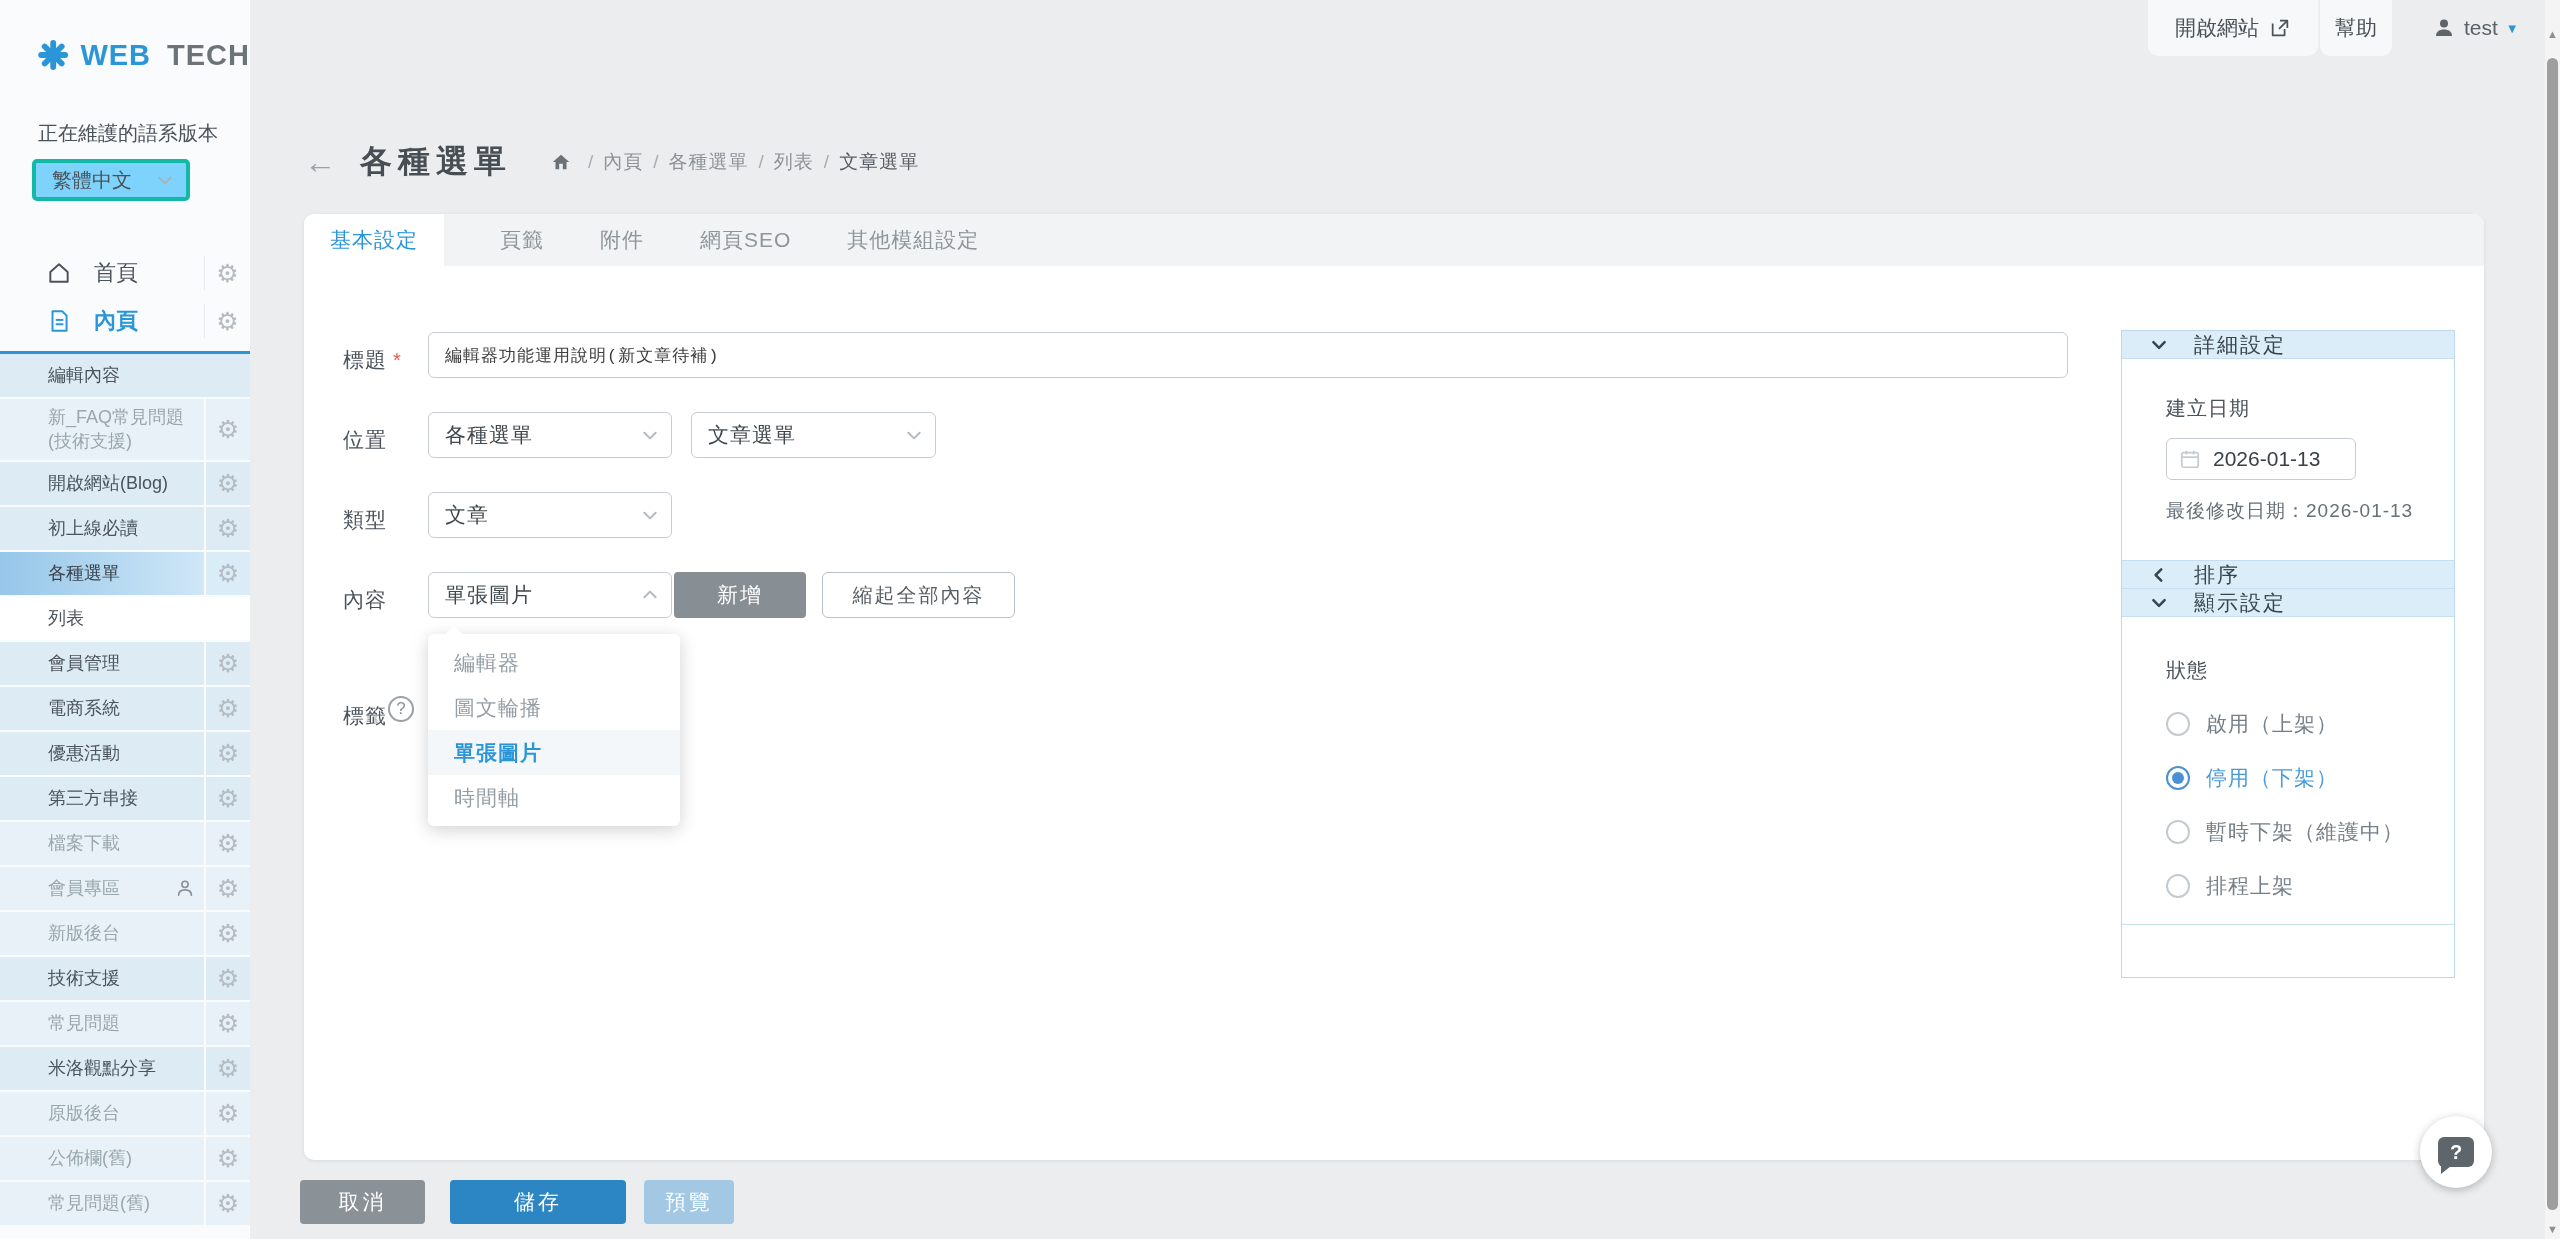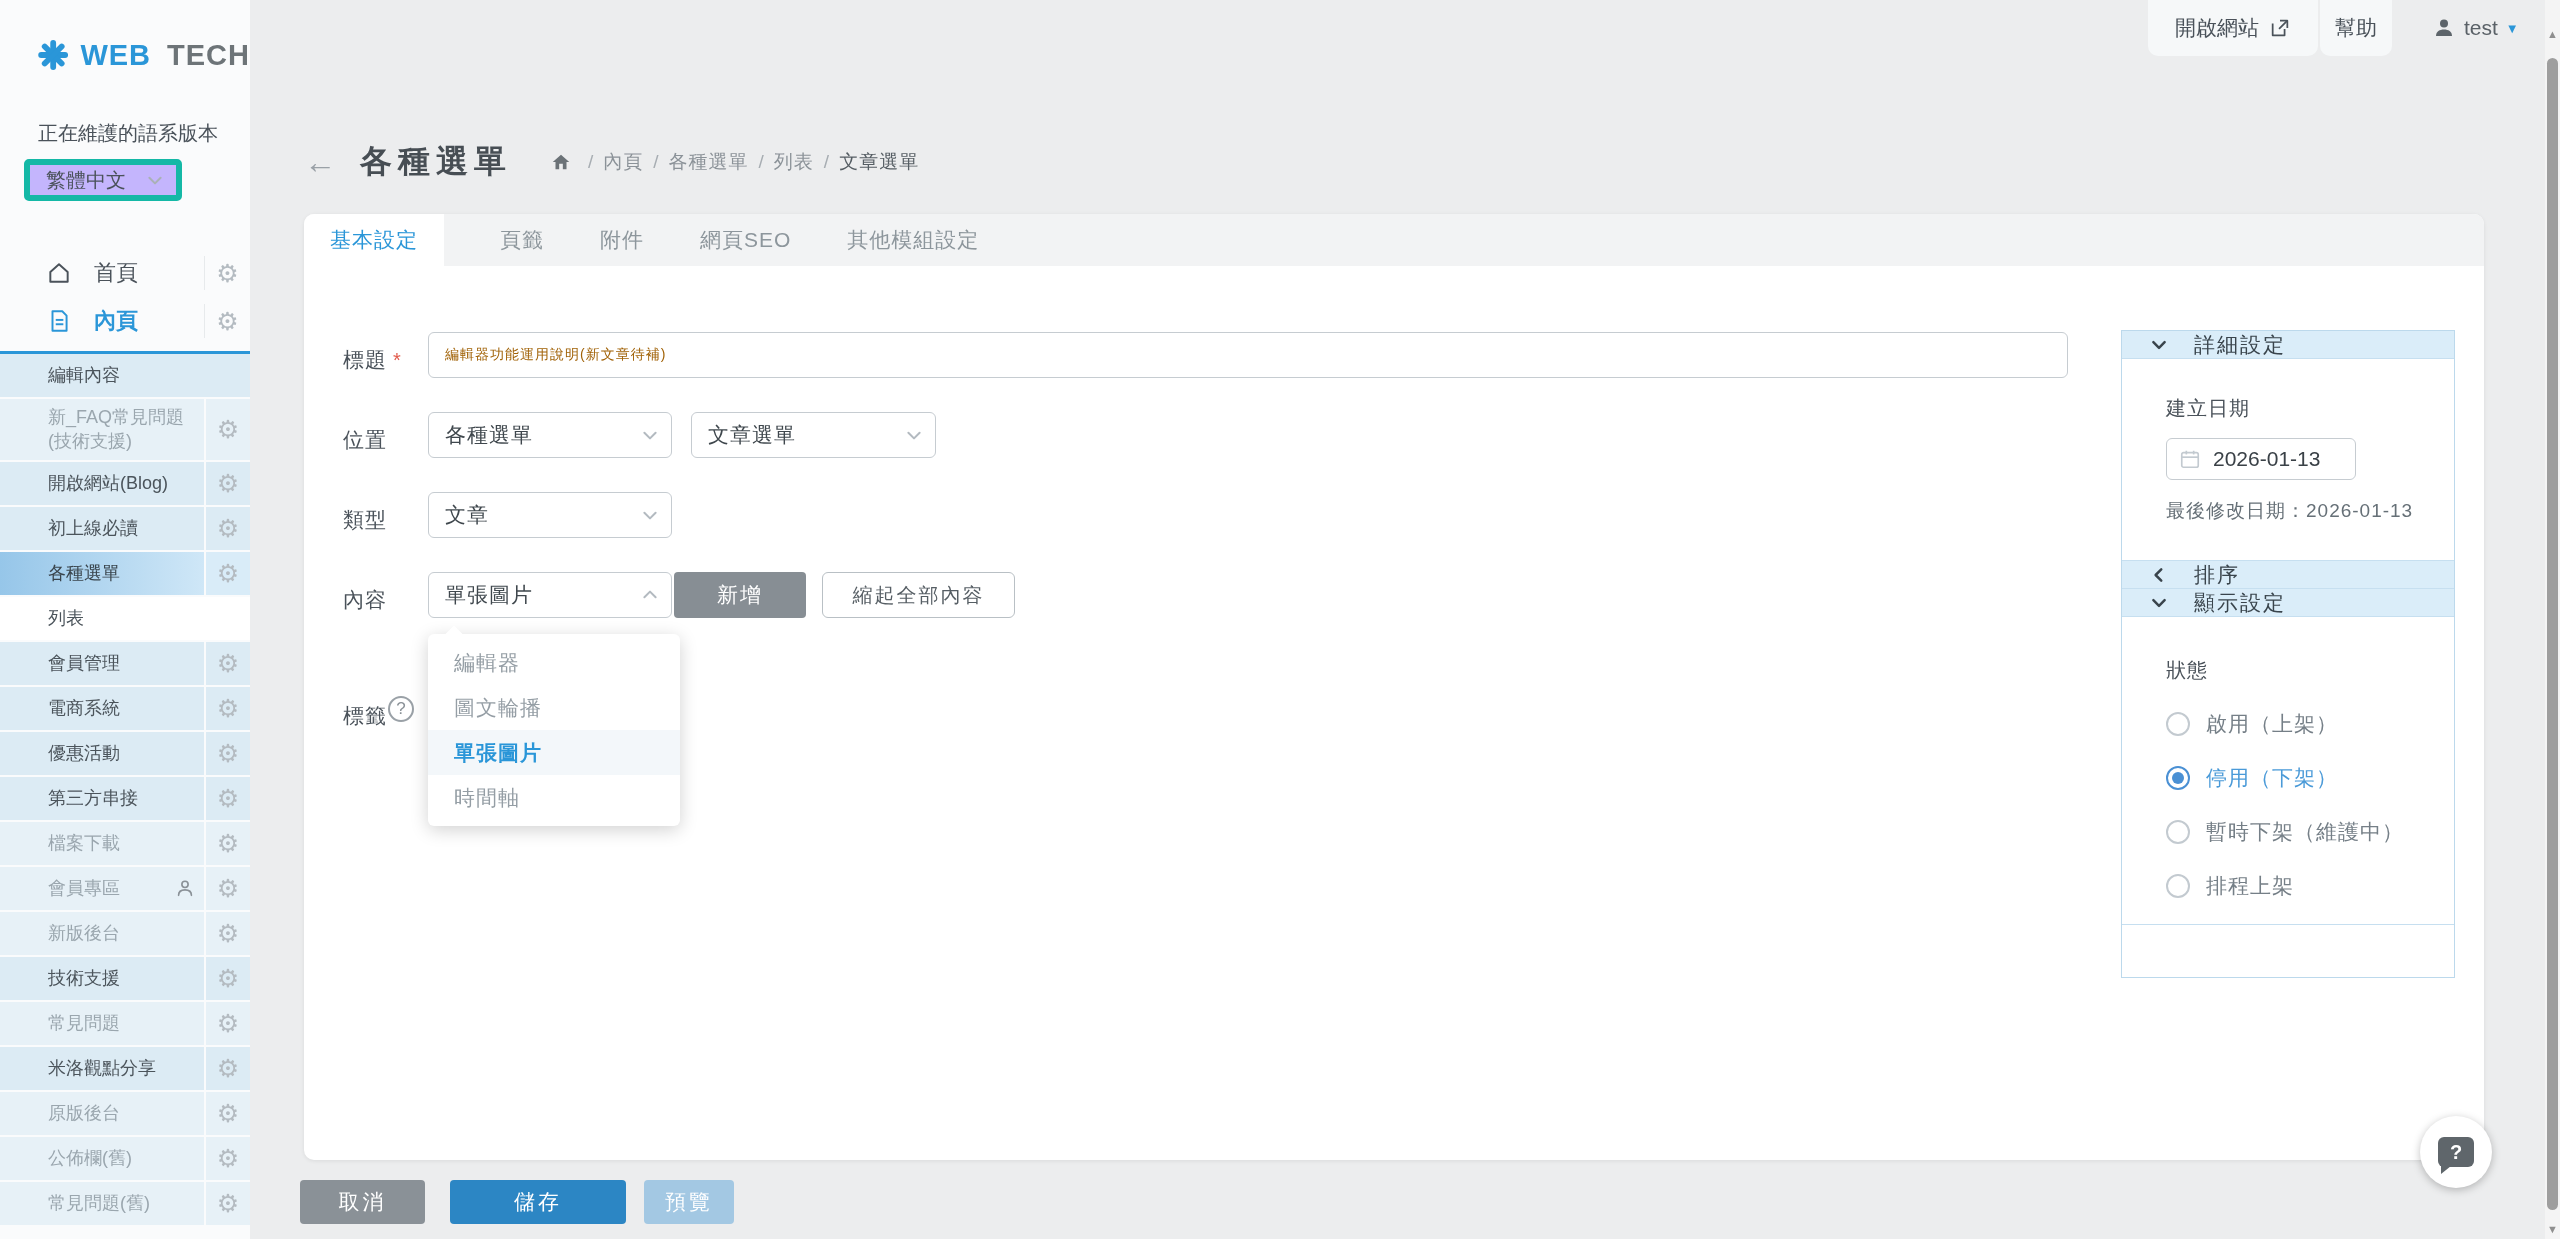--- a/index.html
+++ b/index.html
@@ -6,21 +6,21 @@
   html,body { width:2560px; height:1239px; overflow:hidden;
     font-family:"Liberation Sans", sans-serif; background:#ecedee; color:#4a525a; }
 
   
   #sidebar { position:absolute; left:0; top:0; width:250px; height:1239px; background:#fafbfc; z-index:5; }
   .logo { padding:36px 0 0 38px; display:flex; align-items:center; gap:12px; }
   .logo svg { width:38px; height:38px; }
   .logo .t1 { color:#2a96d8; font-weight:bold; font-size:29px; letter-spacing:1px; }
   .logo .t2 { color:#6d7478; font-weight:bold; font-size:29px; letter-spacing:1px; margin-left:4px; }
   .lang-label { margin:46px 0 12px 38px; font-size:20px; color:#4a525a; }
-  .lang-select { margin-left:24px; width:158px; height:42px; background:#c4b5fd; border:6px solid #14b8a6;
+  .lang-select { margin-left:32px; width:158px; height:42px; background:#7dd3fc; border:4px solid #14b8a6;
     border-radius:5px; display:flex; align-items:center; padding:0 12px 0 16px; font-size:20px; color:#4a525a; }
   .lang-select .chev { margin-left:auto; }
   .chev svg { width:18px; height:18px; display:block; }
 
   .primary-rows { margin-top:48px; }
   .prow { height:48px; display:flex; align-items:center; }
   .prow .picon { width:26px; height:26px; margin-left:46px; }
   .prow .plabel { margin-left:22px; font-size:22px; }
   .prow .gearcell { margin-left:auto; width:46px; height:34px; display:flex; align-items:center;
     justify-content:center; border-left:1px solid #e7eaec; }
@@ -74,21 +74,21 @@
     border-radius:10px; box-shadow:0 1px 4px rgba(0,0,0,0.08); }
   #tabstrip { position:absolute; left:0; top:0; width:100%; height:52px; background:#f2f3f4;
     border-radius:10px 10px 0 0; display:flex; align-items:center; }
   .tab { font-size:21px; color:#8d969c; padding:0 28px; height:52px; display:flex; align-items:center; cursor:pointer; letter-spacing:1px; }
   .tab[data-state="active"] { background:#fff; color:#2a96d8; border-radius:10px 0 0 0; padding:8px 26px; margin-right:28px; }
 
   
   .flabel { position:absolute; font-size:21px; color:#4a525a; letter-spacing:1px; }
   .req { color:#e25b4c; margin-left:6px; font-size:20px; }
   .txt-input { position:absolute; border:1px solid #c6ccd1; border-radius:6px; background:#fff;
-    font-size:14px; color:#a16207; padding:0 16px; font-family:Liberation Sans, sans-serif; letter-spacing:1px; }
+    font-size:17px; color:#404040; padding:0 16px; font-family:Liberation Mono, monospace; letter-spacing:1px; }
   .sel { position:absolute; height:46px; border:1px solid #c6ccd1; border-radius:6px; background:#fff;
     display:flex; align-items:center; padding:0 12px 0 16px; font-size:21px; color:#3f474d; cursor:pointer; letter-spacing:1px; }
   .sel .chev { margin-left:auto; }
   .btn-add { position:absolute; width:132px; height:46px; background:#878e94; color:#fff; border:none;
     border-radius:4px; font-size:21px; cursor:pointer; letter-spacing:2px; font-family:"Liberation Sans", sans-serif; }
   .btn-collapse { position:absolute; width:193px; height:46px; background:#fff; color:#565e64;
     border:1px solid #b9c0c5; border-radius:6px; font-size:20px; cursor:pointer; letter-spacing:2px; font-family:"Liberation Sans", sans-serif; }
   .help-circle { position:absolute; width:26px; height:26px; border:2px solid #9aa1a7; border-radius:50%;
     color:#8a9197; font-size:17px; display:flex; align-items:center; justify-content:center; cursor:pointer; }
 

